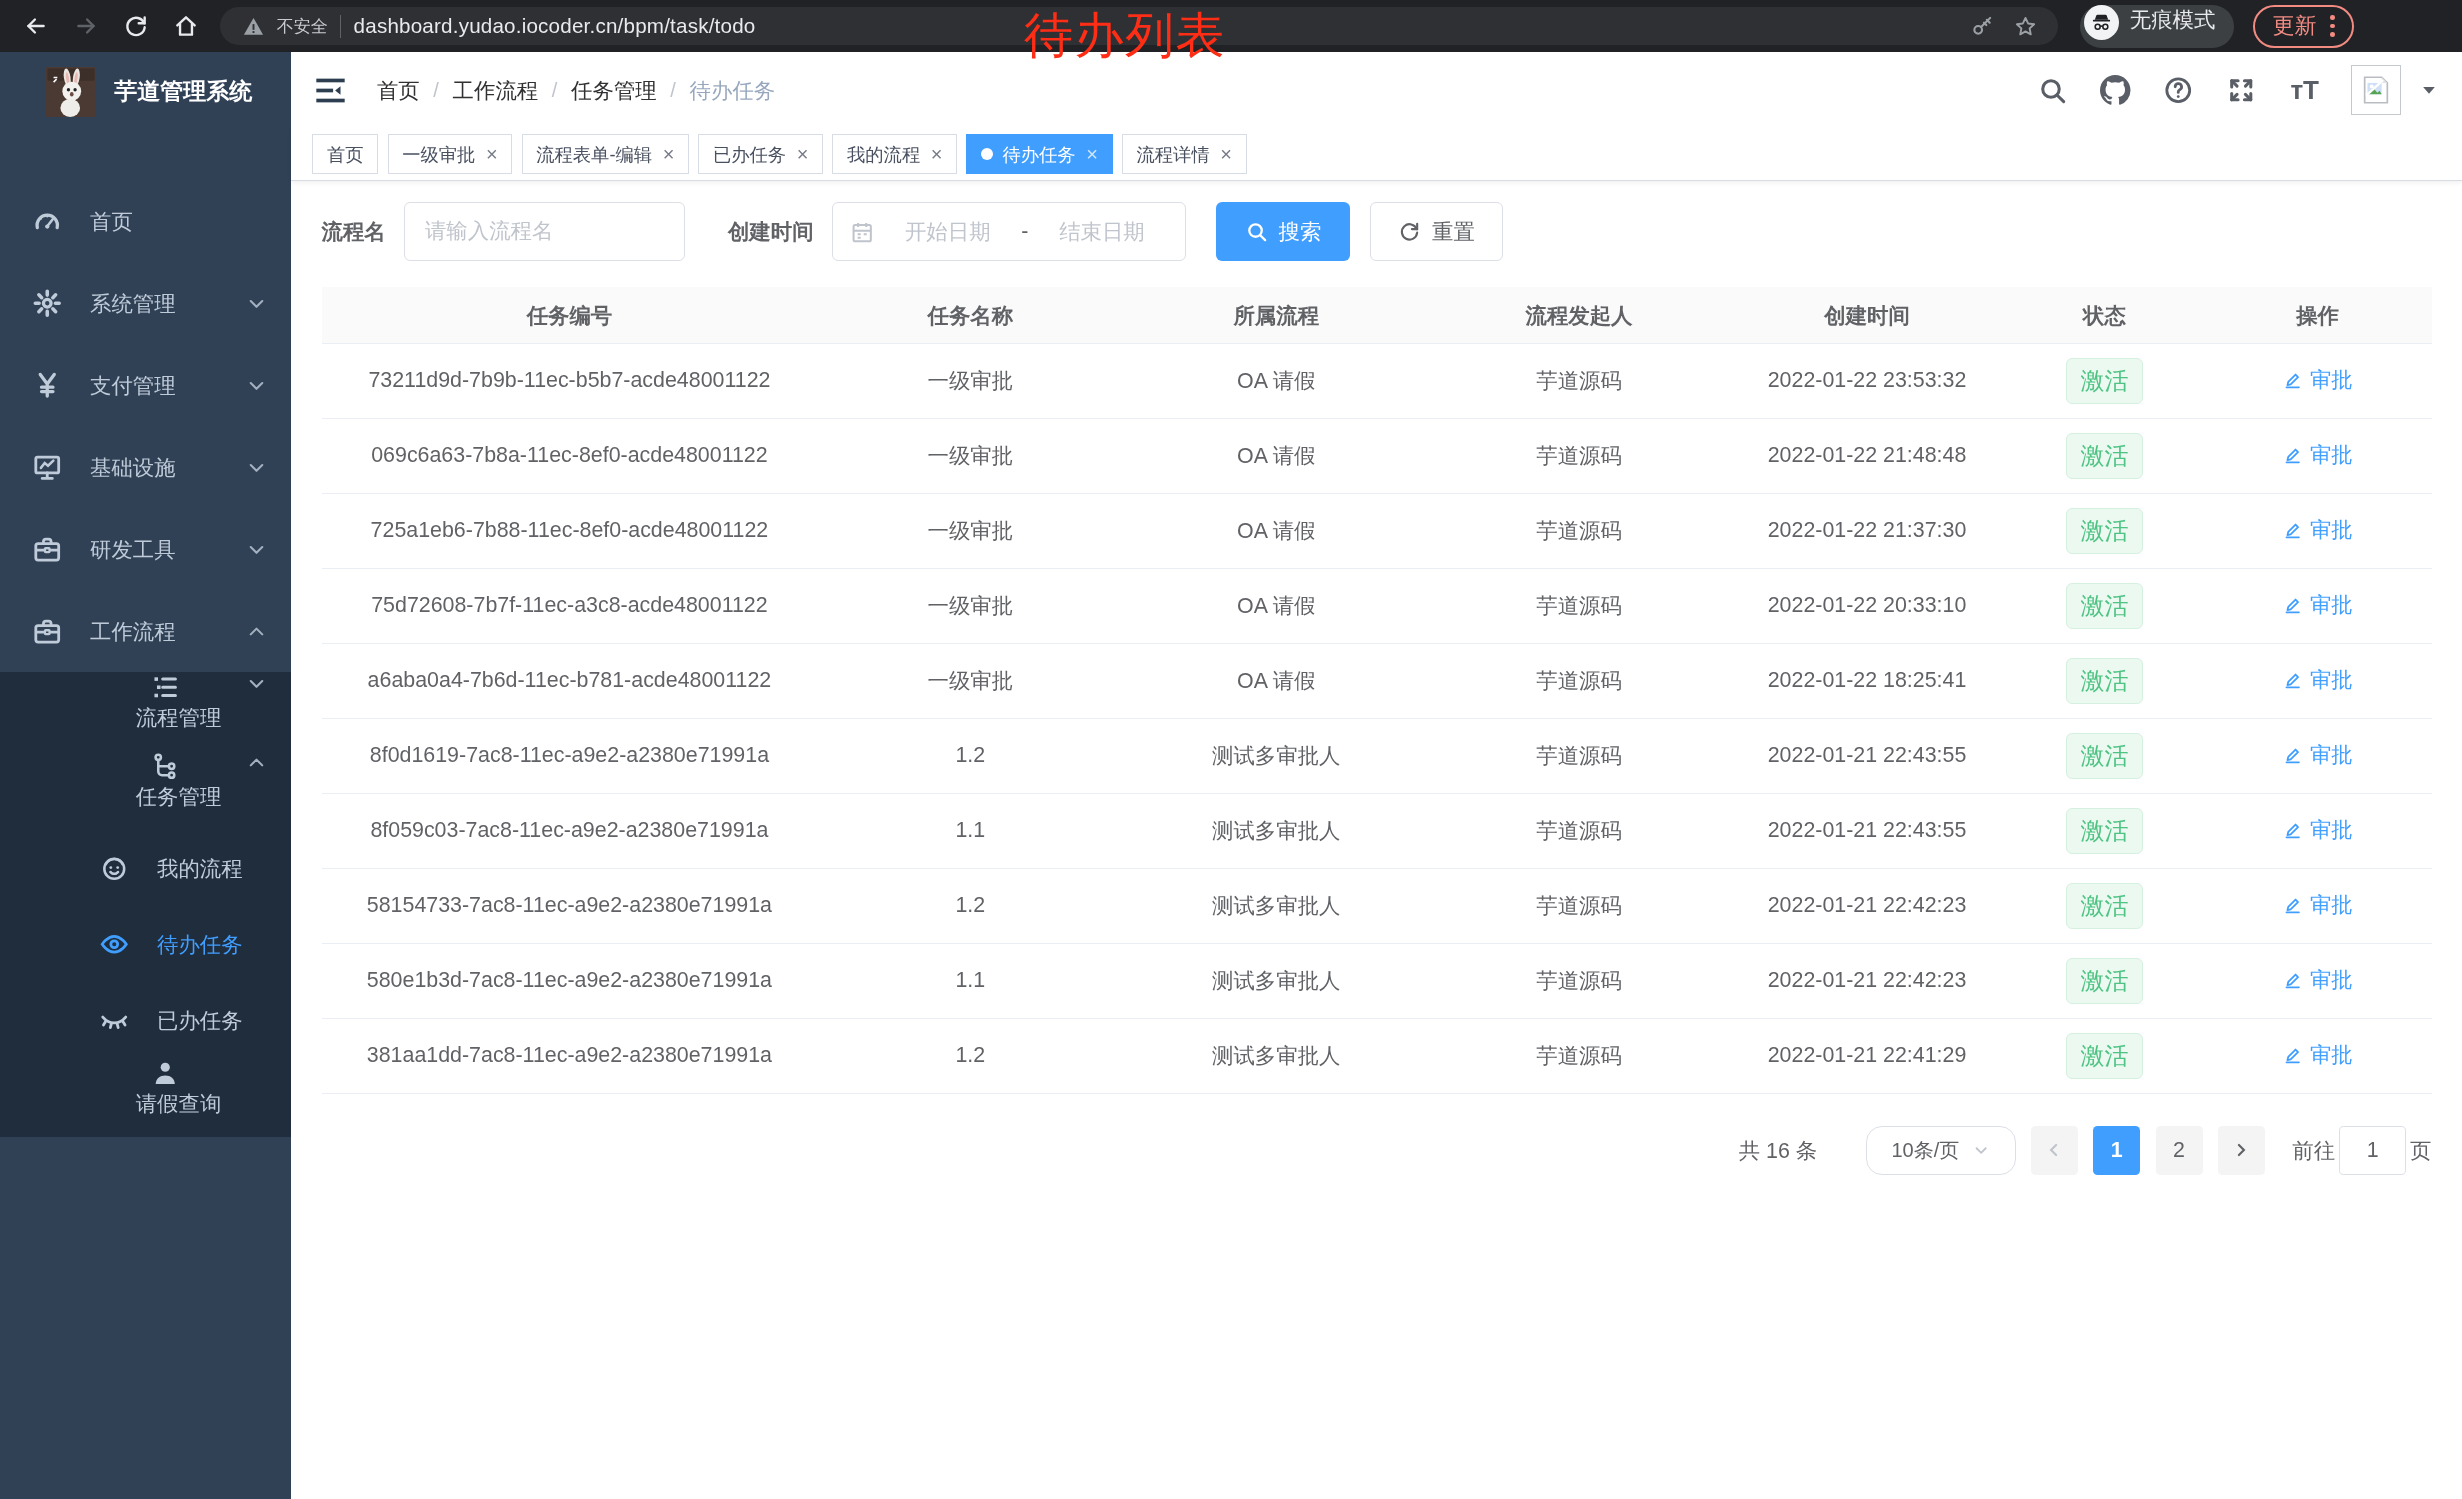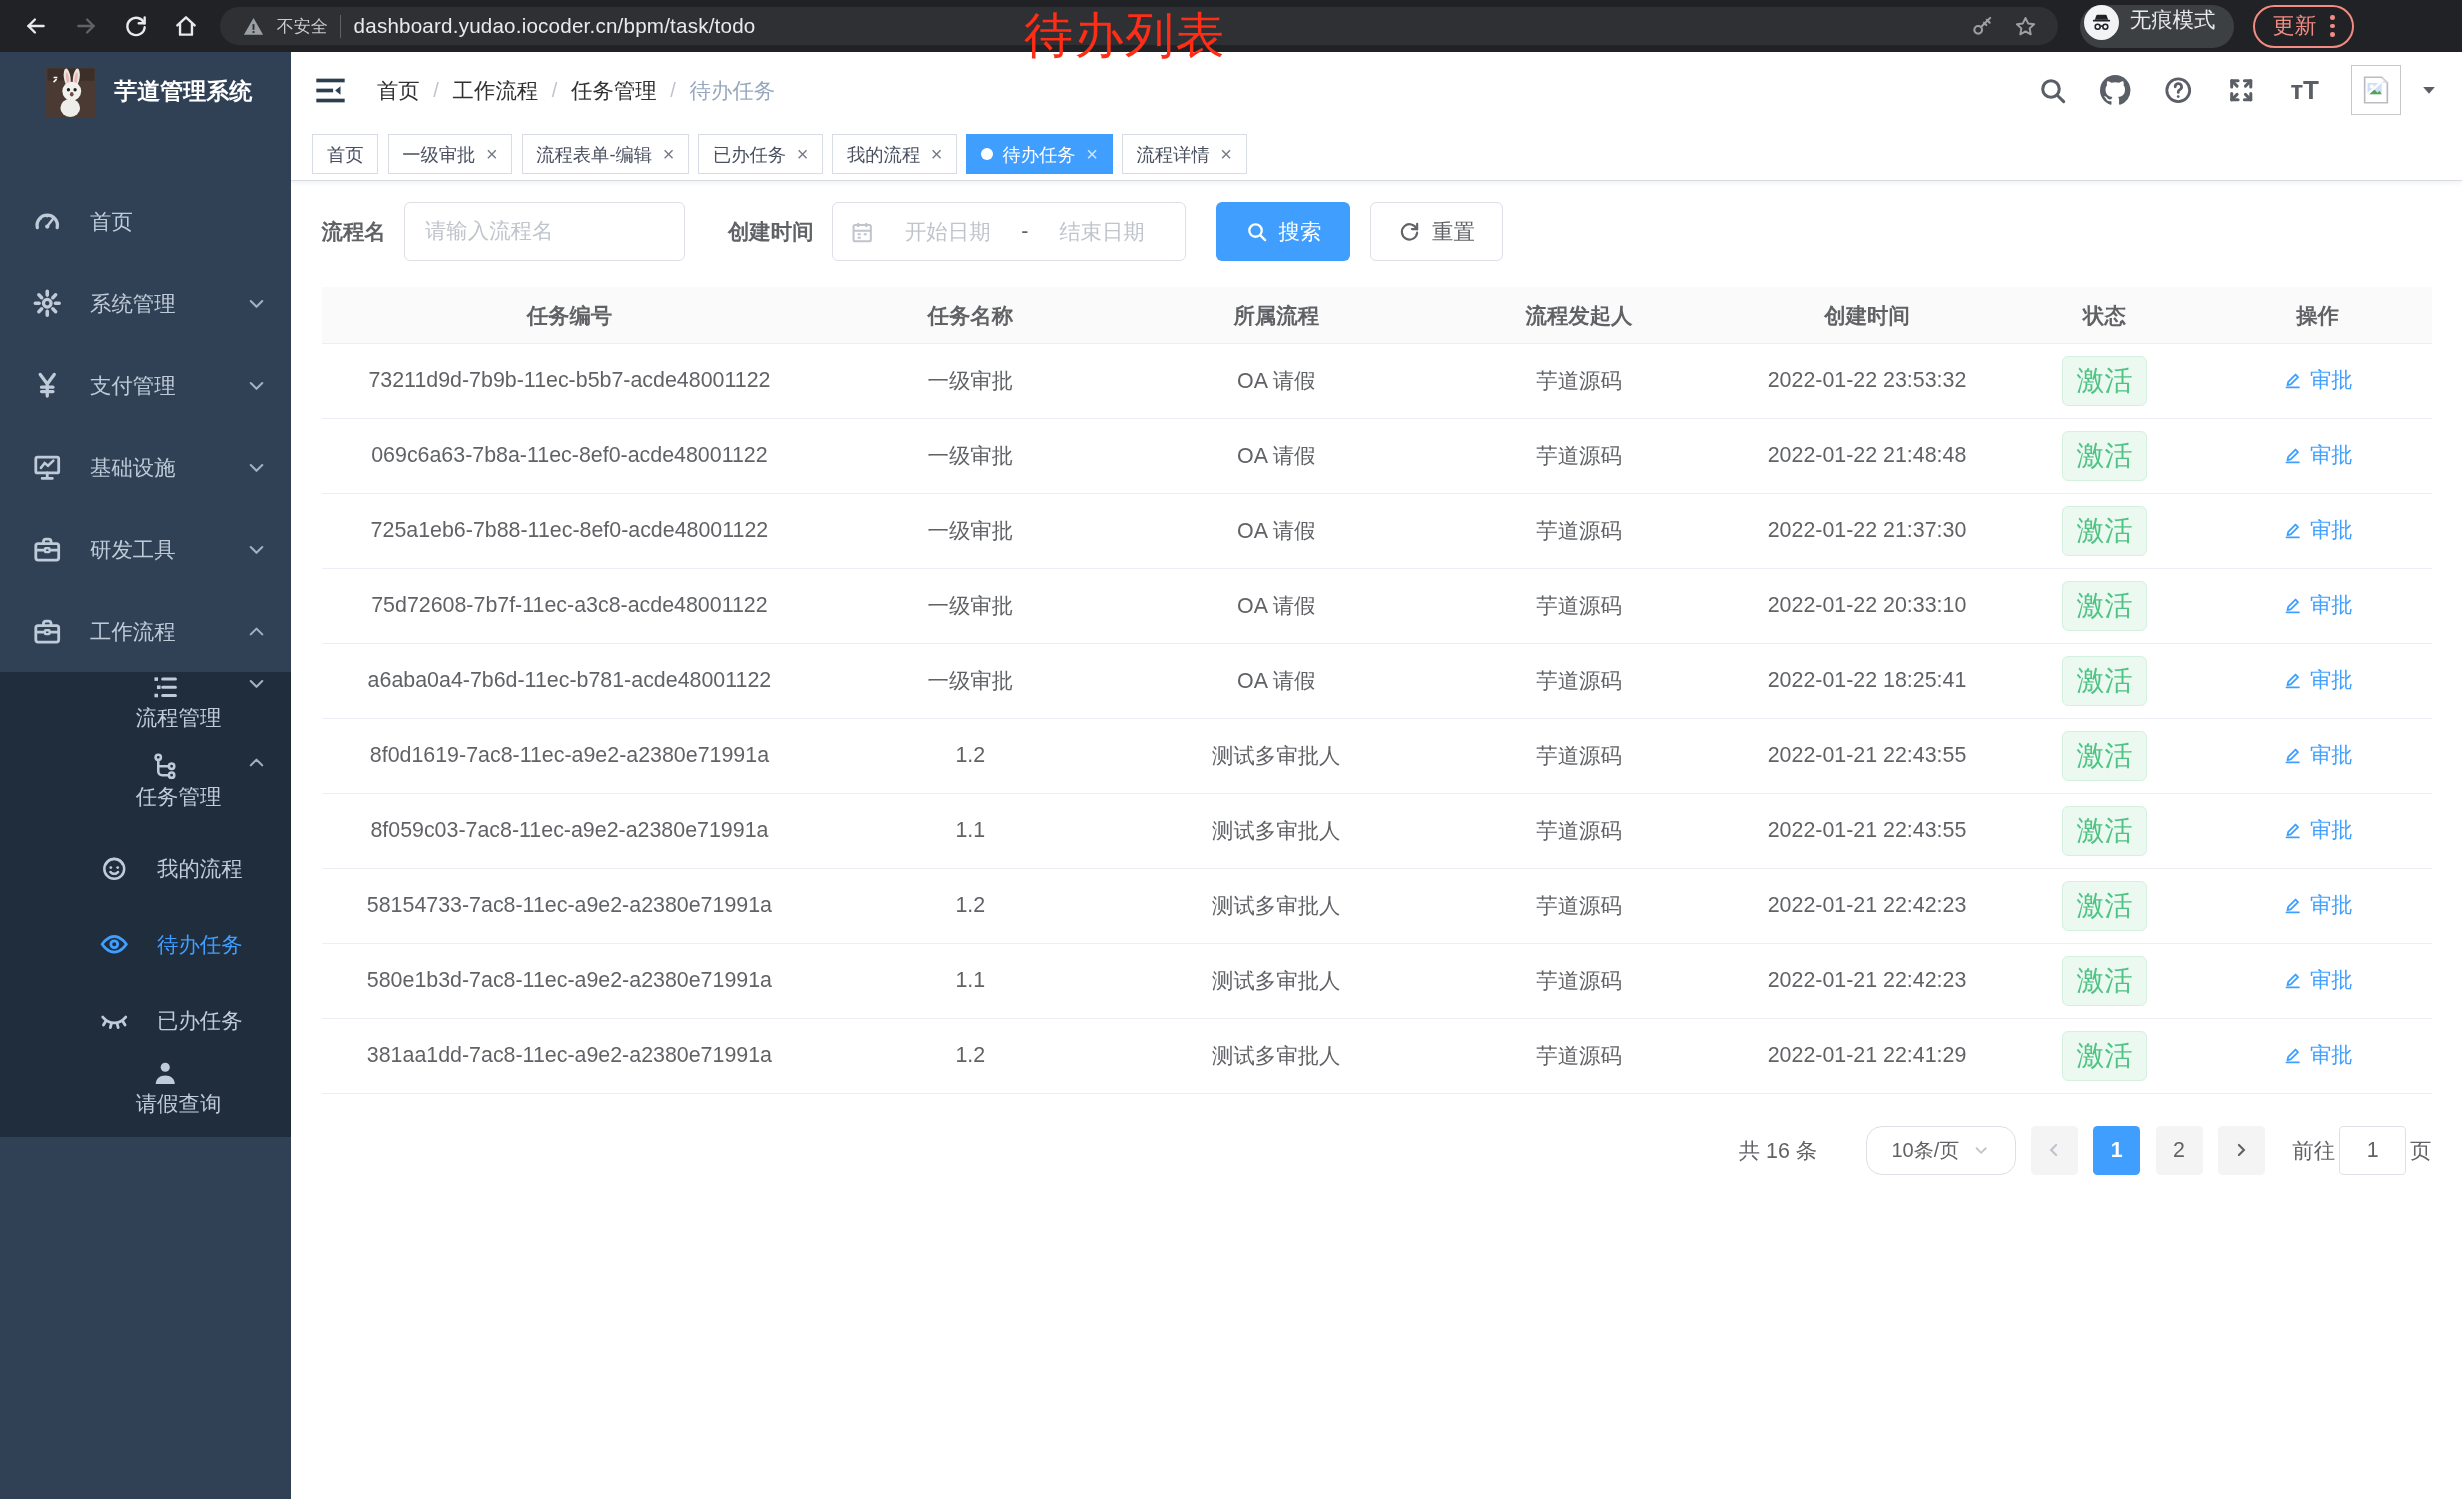--- a/index.html
+++ b/index.html
@@ -90,21 +90,21 @@
   .btn svg { width:23px; height:23px; }
   .btn.primary { background:#409eff; color:#fff; margin-right:20px; }
   .btn.plain { background:#fff; color:#606266; border-color:#dcdfe6; }
 
   
   table { width:100%; border-collapse:collapse; table-layout:fixed; }
   thead th { background:#fafafa; height:56px; font-size:21.4px; color:#606266; font-weight:bold; text-align:center; }
   tbody td { height:75px; border-bottom:1.5px solid #ebeef5; font-size:21.4px; color:#606266; text-align:center; overflow:hidden; white-space:nowrap; }
   tbody tr:first-child td { border-top:1.5px solid #ebeef5; }
   .c1{width:23.5%}.c2{width:14.5%}.c3{width:14.5%}.c4{width:14.2%}.c5{width:13.1%}.c6{width:9.4%}.c7{width:10.8%}
-  .badge { display:inline-block; background:#ebf9f1; border:1.5px solid #d4f1e0; color:#4fc383; font-size:28px; line-height:1; padding:10px 13.7px; border-radius:6.1px; }
+  .badge { display:inline-block; background:#ebf9f1; border:1.5px solid #d4f1e0; color:#4fc383; font-size:24px; line-height:1; padding:10px 13.7px; border-radius:6.1px; }
   .act-link { color:#409eff; font-size:21.4px; display:inline-flex; align-items:center; gap:6.1px; cursor:pointer; }
   .act-link svg { width:21.4px; height:21.4px; }
 
   
   .pager { display:flex; align-items:center; justify-content:flex-end; gap:15.3px; margin-top:32px; padding-bottom:30.5px; font-size:21.4px; color:#606266; }
   .pg-total { margin-right:9.2px; }
   .pg-size { width:150px; height:49px; border:1.5px solid #dcdfe6; border-radius:16px; display:flex; align-items:center; justify-content:center; gap:12.2px; color:#606266; font-size:20px;margin-left:24px; }
   .pg-size svg { width:18.3px; height:18.3px; color:#c0c4cc; }
   .pg-btn { min-width:47px; height:49px; border-radius:4.6px; background:#f4f4f5; color:#606266; display:flex; align-items:center; justify-content:center; font-size:21.4px; cursor:pointer; }
   .pg-btn svg { width:20px; height:20px; }

